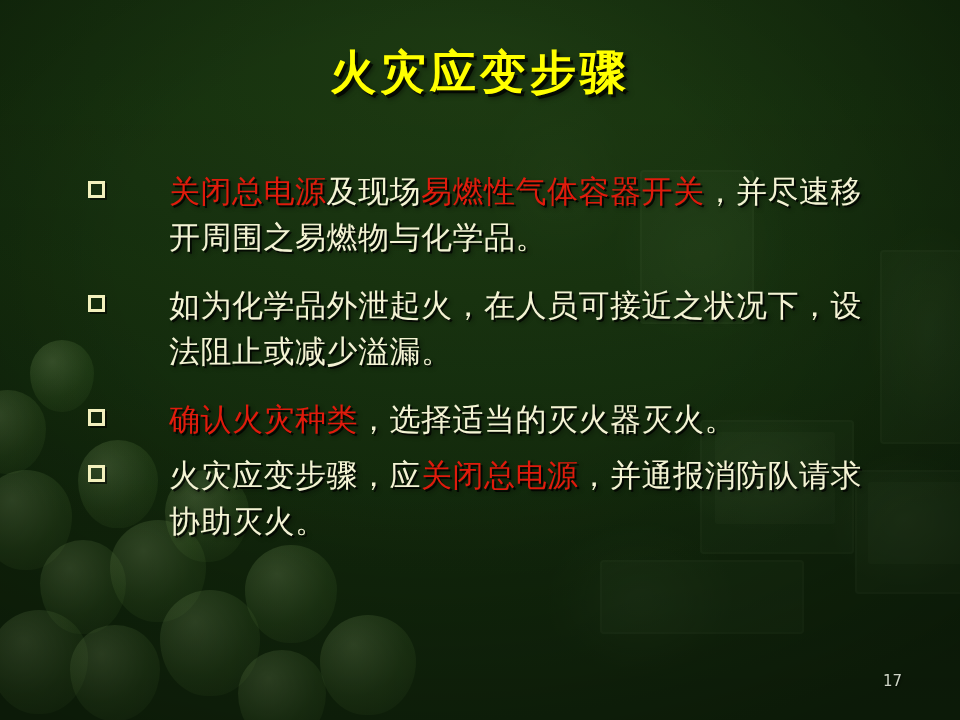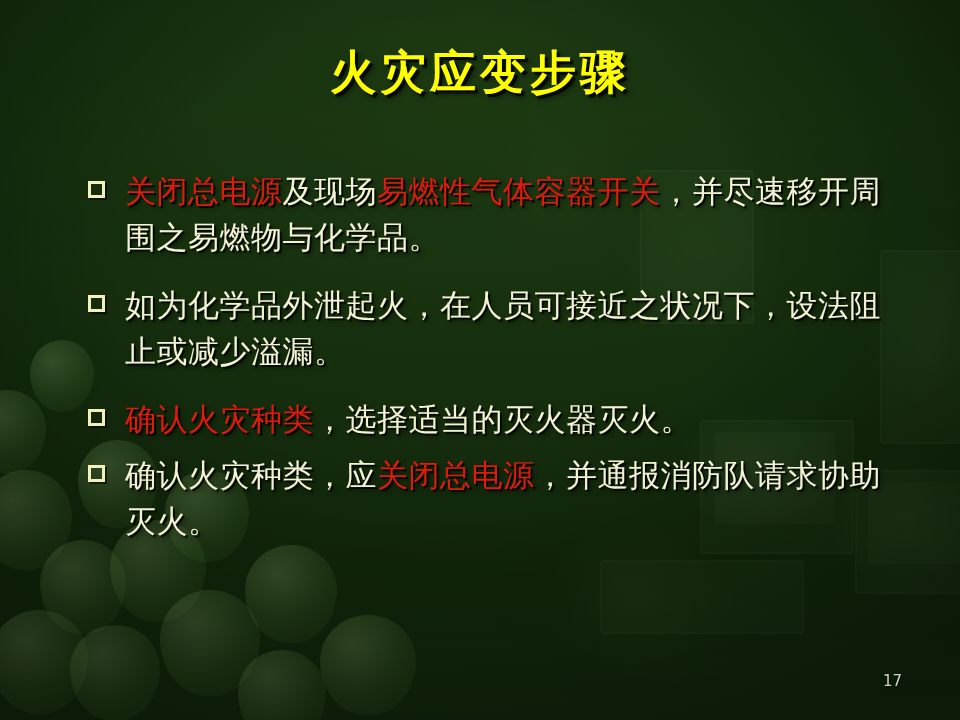--- a/index.html
+++ b/index.html
@@ -93,20 +93,21 @@
     position: absolute;
     top: 168px;
     left: 88px;
     width: 800px;
   }
 
   .bullet-row {
     display: flex;
     align-items: flex-start;
     margin-bottom: 14px;
+    gap: 44px;
   }
   .bullet-row.tight { margin-bottom: 10px; }
   .bullet-row.loose { margin-bottom: 22px; }
 
   .bullet-marker {
     flex: 0 0 auto;
     width: 17px;
     height: 17px;
     margin-top: 13px;
     margin-right: 20px;
@@ -187,21 +188,21 @@
       </div>
 
       <div class="bullet-row tight">
         <span class="bullet-marker"></span>
         <span class="bullet-text"><span class="hl">确认火灾种类</span><span>，选择适当的灭火器灭火。</span></span>
       </div>
 
 
       <div class="bullet-row">
         <span class="bullet-marker"></span>
-        <span class="bullet-text"><span>确认火灾种类，应</span><span class="hl">关闭总电源</span><span>，并通报消防队请求协助灭火。</span></span>
+        <span class="bullet-text"><span>火灾应变步骤，应</span><span class="hl">关闭总电源</span><span>，并通报消防队请求协助灭火。</span></span>
       </div>
 
     </div>
 
     <div id="page-number">17</div>
 
   </div>
 </div>
 
 </body></html>

